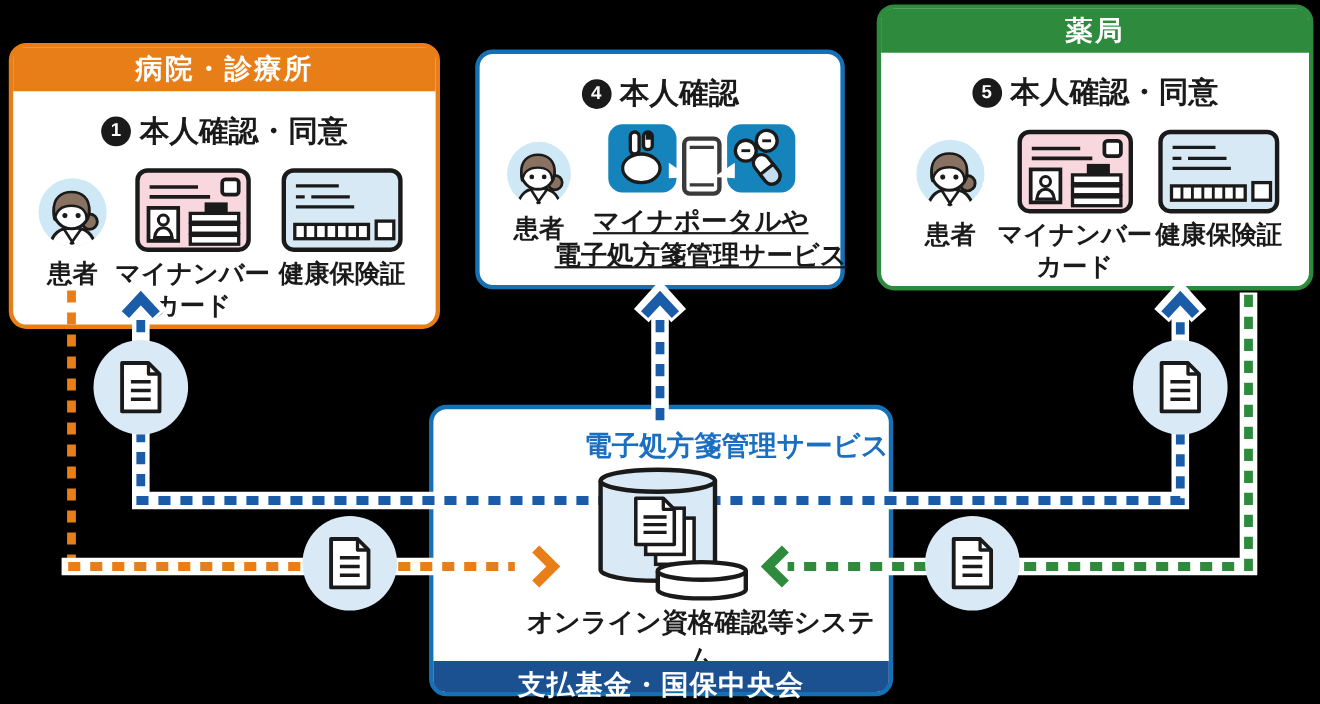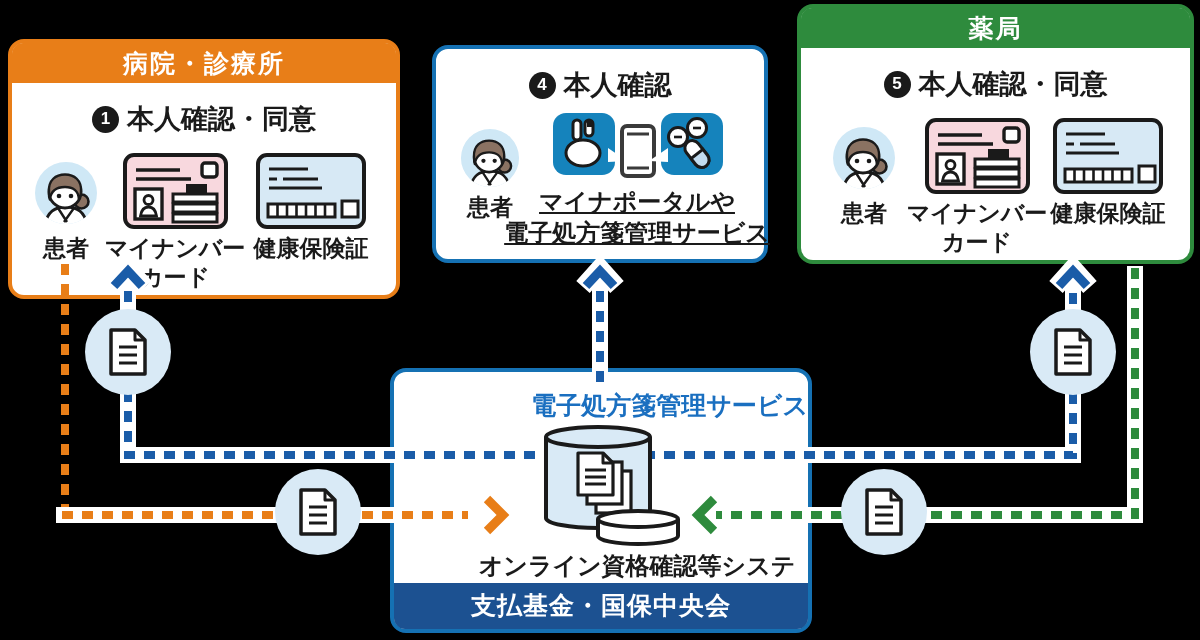--- a/index.html
+++ b/index.html
@@ -16,21 +16,21 @@
   .step{position:absolute;left:0;right:0;display:flex;justify-content:center;align-items:center;gap:8px;
        font-size:27px;font-weight:700;}
   .step-cards{top:58px;} .step-portal{top:18px;}
   .badge{width:27px;height:27px;border-radius:50%;background:#1a1a1a;color:#fff;font-size:17px;
        font-weight:700;display:inline-flex;align-items:center;justify-content:center;flex:0 0 auto;}
   .lbl{position:absolute;font-size:23px;font-weight:700;text-align:center;line-height:29px;}
   .ctitle{position:absolute;top:17px;left:0;right:0;text-align:right;
        font-size:25px;font-weight:700;color:#1A6FC0;}
   .syslbl{position:absolute;top:178px;left:82px;width:322px;text-align:center;
        font-size:24px;font-weight:700;color:#1a1a1a;}
-  .cfooter{position:absolute;bottom:0;left:0;right:0;height:46px;background:#1C5191;
+  .cfooter{position:absolute;bottom:0;left:0;right:0;height:28px;background:#1C5191;
        border-radius:0 0 11px 11px;color:#fff;font-size:25px;font-weight:700;
        text-align:center;line-height:44px;letter-spacing:1px;}
   .overlay{position:absolute;left:0;top:0;width:1200px;height:640px;z-index:5;pointer-events:none;}
   .applbl{position:absolute;top:137px;left:51px;width:300px;text-align:center;
        font-size:24px;font-weight:700;line-height:31px;text-decoration:underline;}
   svg.icon{position:absolute;overflow:visible;}
 </style>
 </head>
 <body>
 

